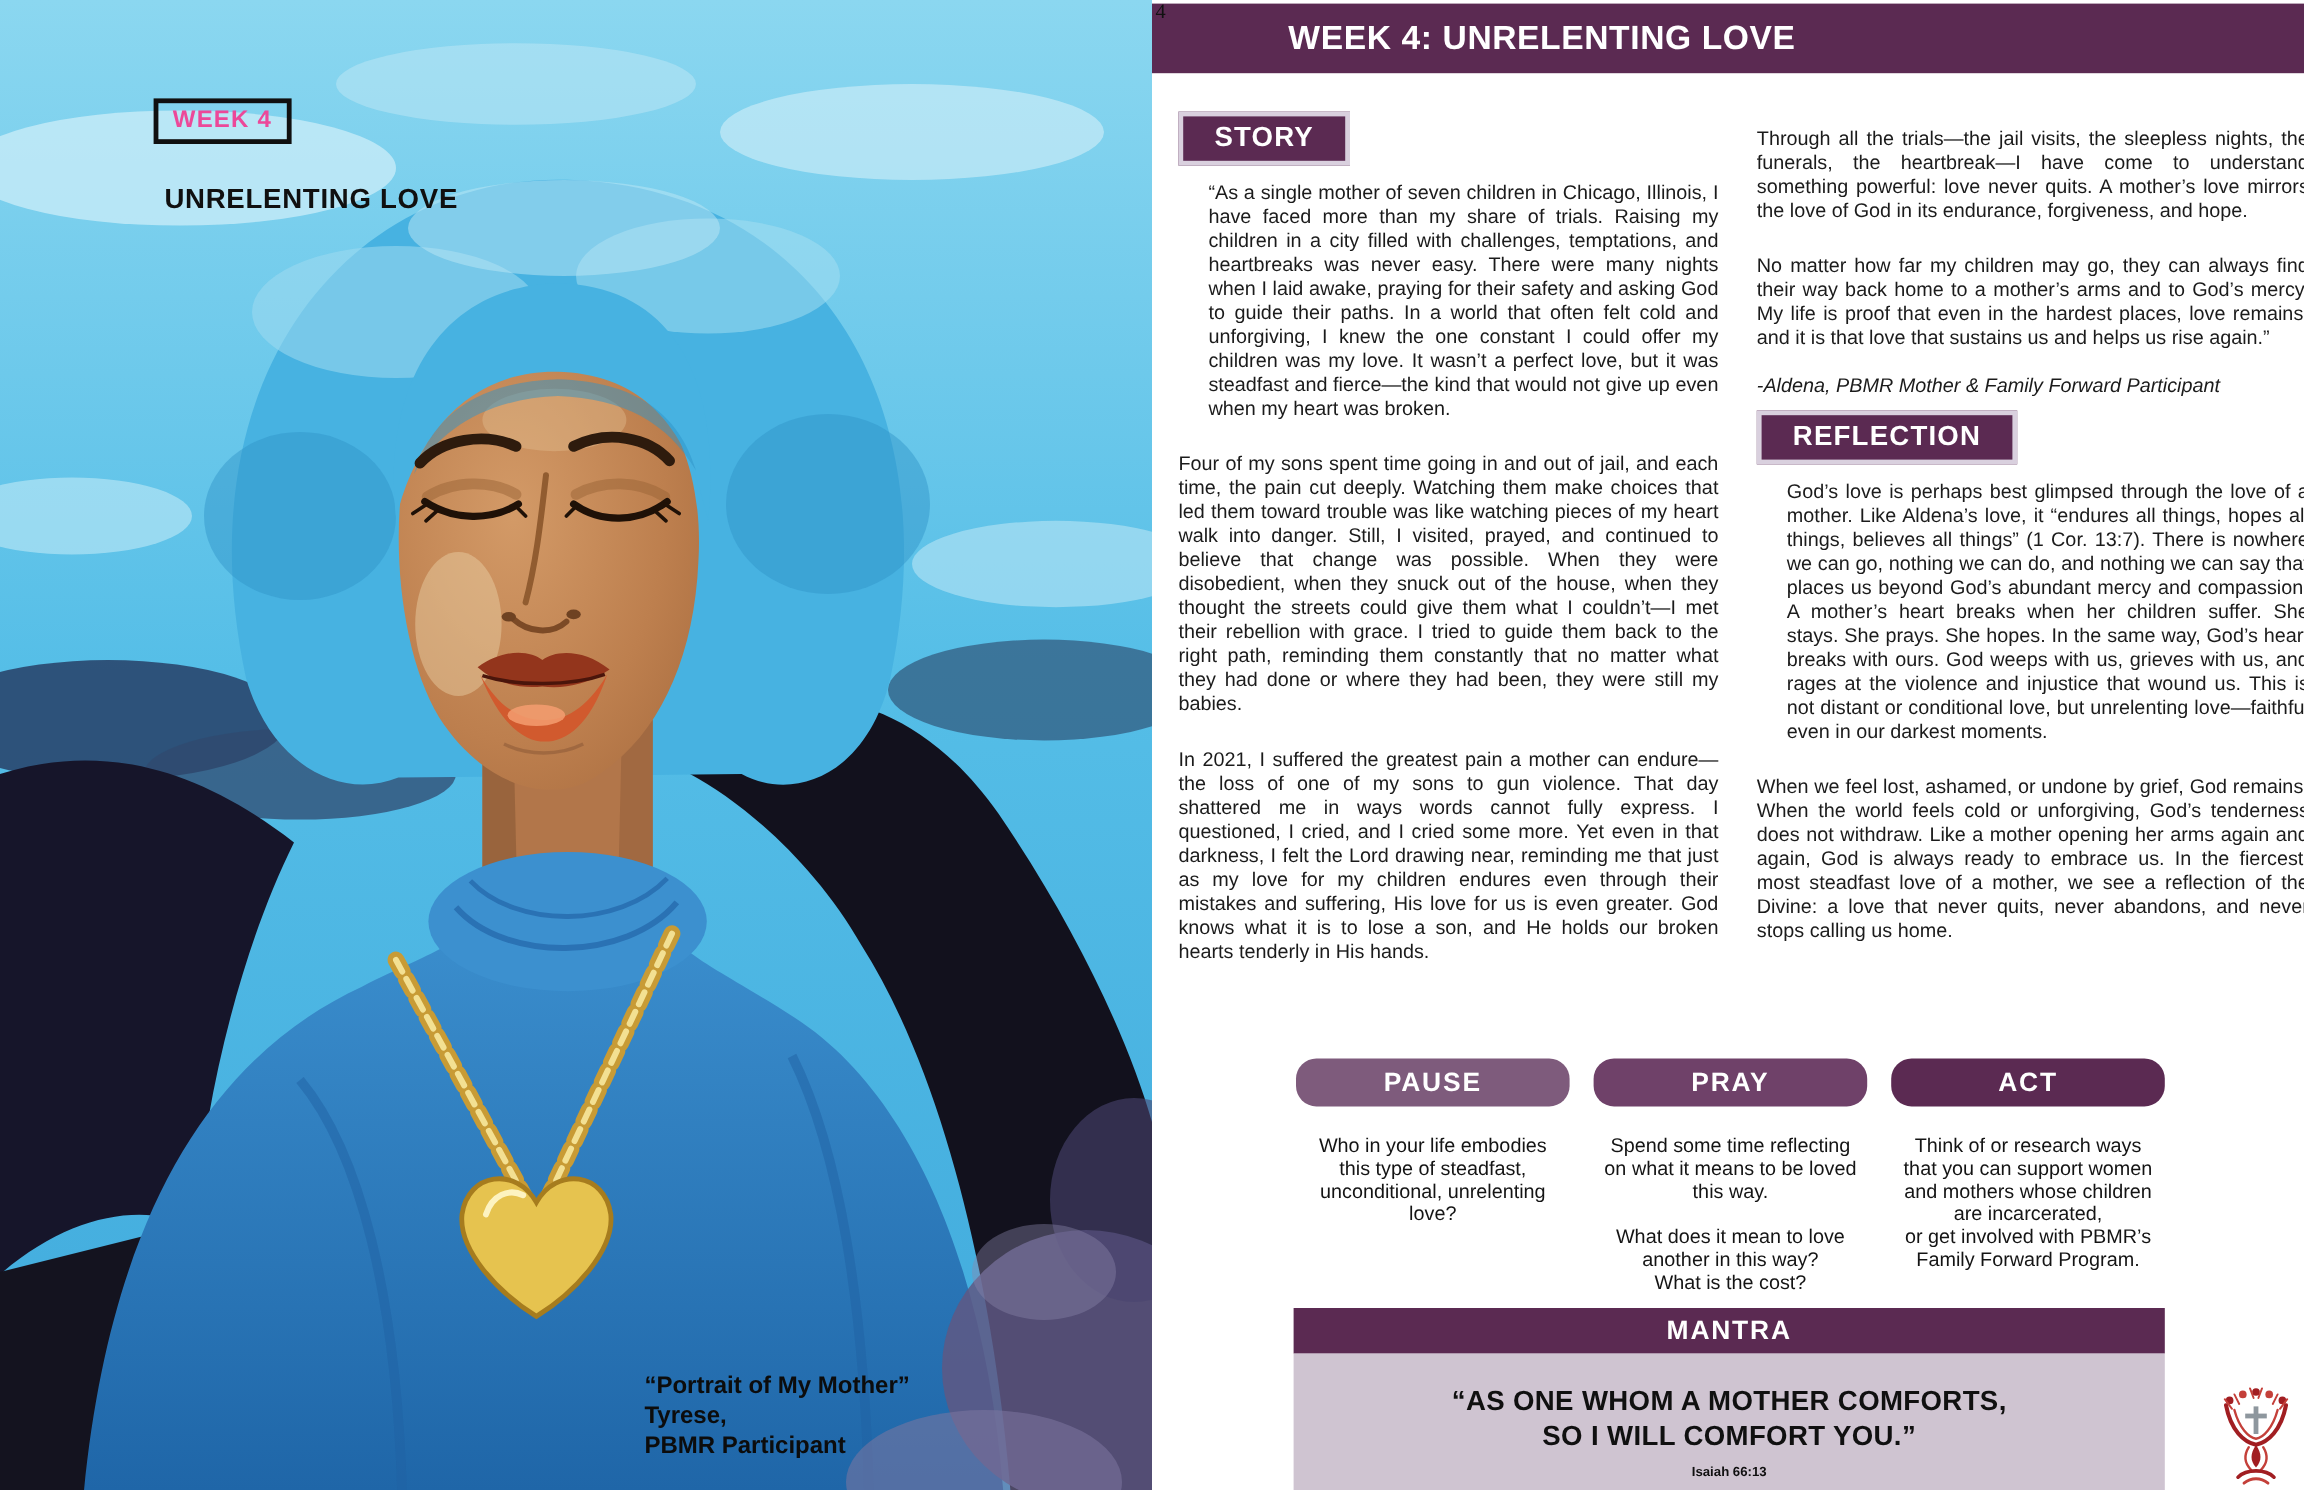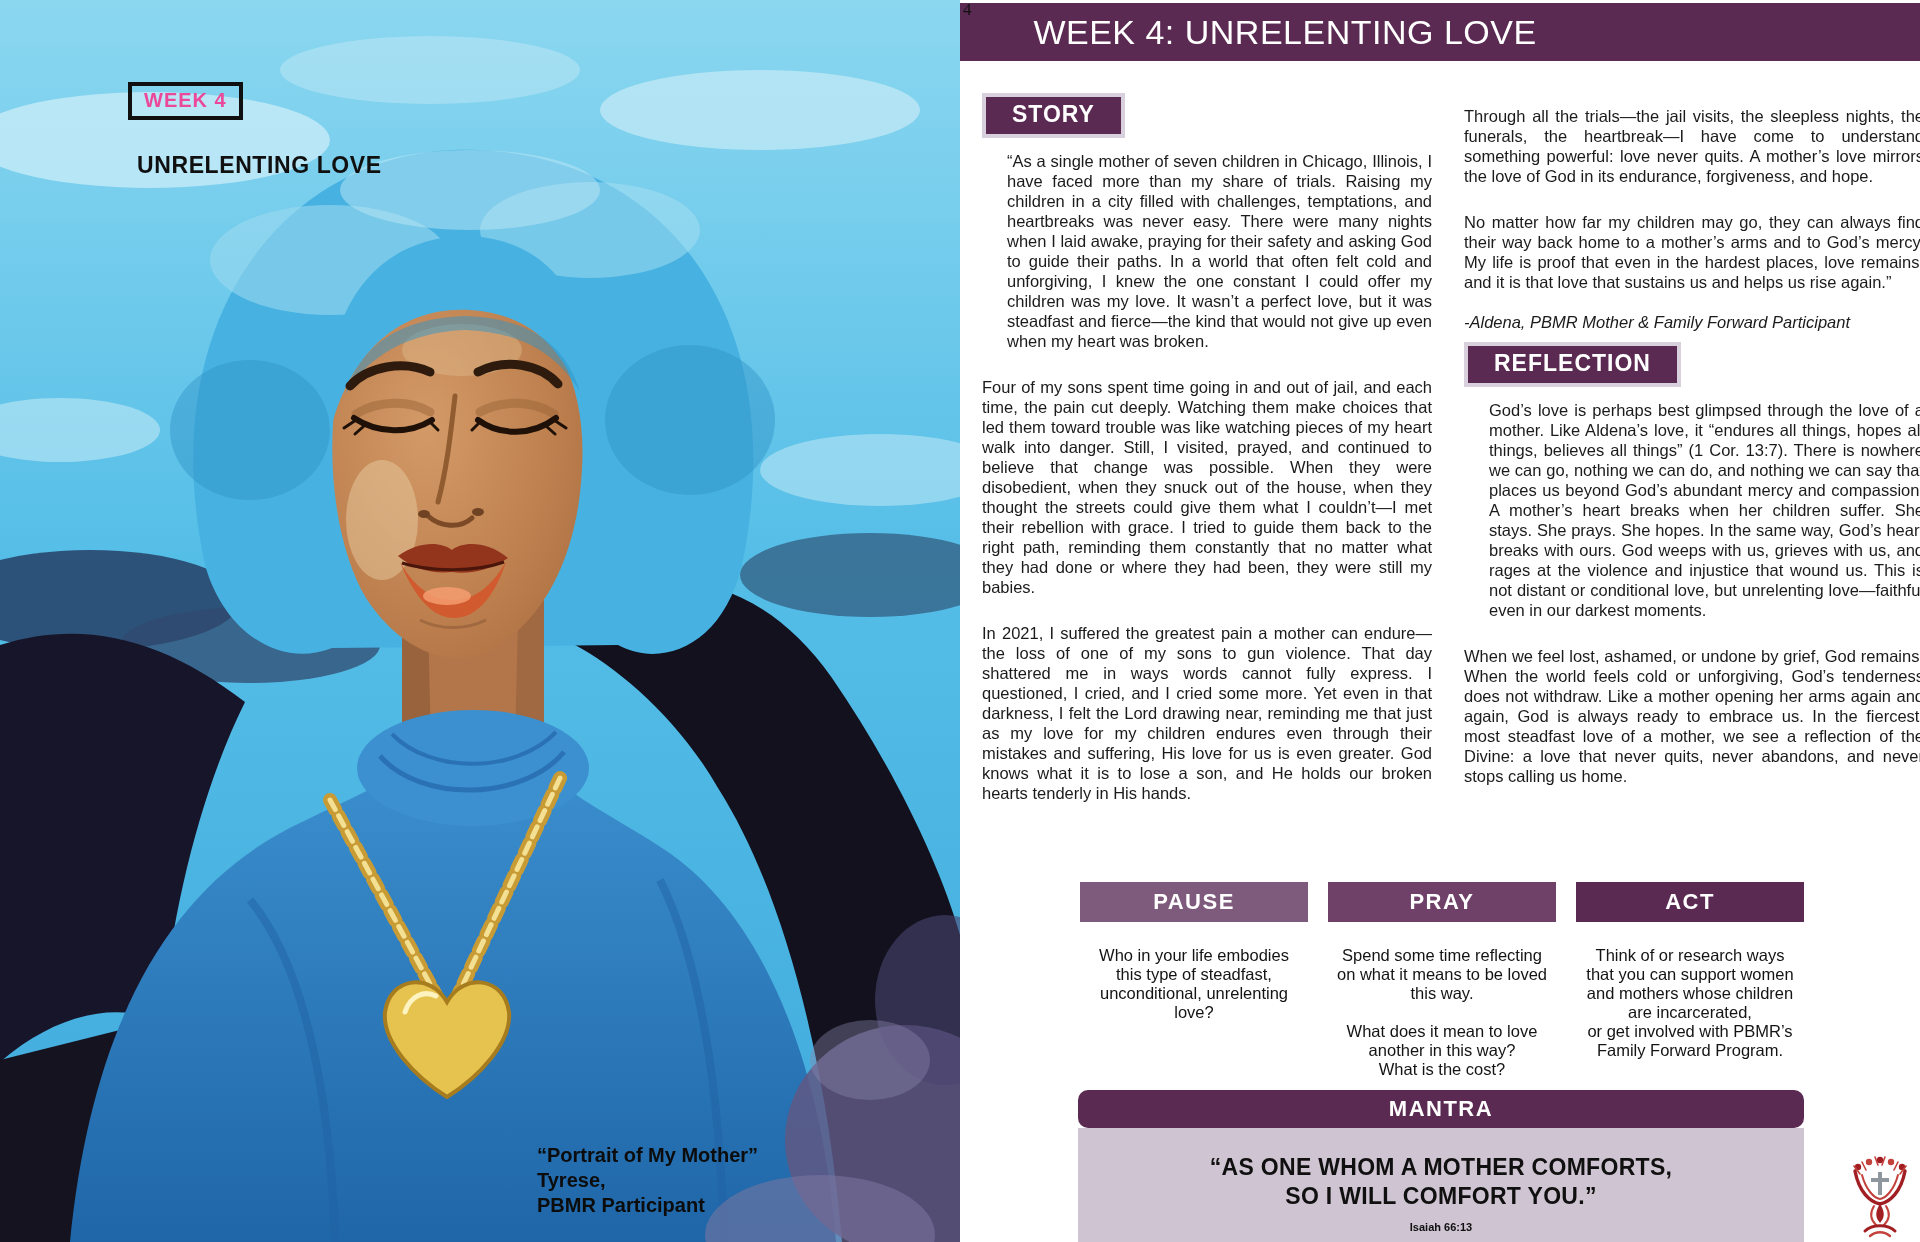--- a/index.html
+++ b/index.html
@@ -17,52 +17,52 @@
   .art-credit{position:absolute;left:537px;top:1143px;color:#0c0c0c;font-size:20px;
               font-weight:700;line-height:25px;}
 
   
   .right-page{position:absolute;left:960px;top:0;width:960px;height:1242px;background:#fff;}
   .page-num{position:absolute;left:3px;top:0px;font-family:"Liberation Serif",serif;
             font-size:17px;color:#111;z-index:5;}
   .header-bar{position:absolute;left:0;top:3px;width:960px;height:58px;background:#5b2a52;
               display:flex;align-items:center;justify-content:center;
               padding-right:310px;box-sizing:border-box;}
-  .header-bar .t{color:#fff;font-size:34px;font-weight:400;letter-spacing:.5px;}
+  .header-bar .t{color:#fff;font-size:28px;font-weight:700;letter-spacing:.5px;}
 
   .cols{position:absolute;left:22px;top:61px;width:927px;display:grid;
         grid-template-columns:450px 460px;column-gap:17px;gap:32px;}
   .col{min-width:0;}
   .badge{display:inline-block;background:#5b2a52;border:4px solid #d9d0de;
          color:#fff;font-size:23px;font-weight:800;letter-spacing:1px;
          padding:4px 26px 6px;}
   .badge.story{margin:32px 0 0 0;}
   .badge.reflection{margin:10px 0 0 0;}
   .col p{font-size:16.5px;line-height:20px;color:#1b1b1b;text-align:justify;
          margin:0 0 0 0;hyphens:none;}
   .col p.first{margin-top:13px;margin-left:25px;}
   .col p.next{margin-top:26px;}
   .col2-first{margin-top:45px !important;}
   .attribution{font-size:16.5px;line-height:20px;font-style:italic;color:#1b1b1b;
                margin-top:20px;}
 
   .practices{position:absolute;left:120px;top:882px;display:flex;gap:20px;}
   .practice{width:228px;}
   .p-head{height:40px;display:flex;align-items:center;justify-content:center;
-          color:#fff;font-size:22px;font-weight:800;letter-spacing:1.5px;}
+          color:#fff;font-size:22px;font-weight:800;letter-spacing:1.5px;border-radius:17px;}
   .p-head.pause{background:#7e5b7c;}
   .p-head.pray{background:#6f4169;}
   .p-head.act{background:#5b2a52;}
   .p-body{margin-top:24px;font-size:16.5px;line-height:19px;color:#141414;
           text-align:center;white-space:pre-line;}
 
   .mantra{position:absolute;left:118px;top:1090px;width:726px;}
   .m-head{height:38px;background:#5b2a52;display:flex;align-items:center;
           justify-content:center;color:#fff;font-size:22px;font-weight:800;
-          letter-spacing:1.5px;border-radius:10px;}
+          letter-spacing:1.5px;}
   .m-body{background:#cfc4d1;height:114px;text-align:center;box-sizing:border-box;
           padding-top:25px;}
   .m-quote{font-size:23px;font-weight:800;color:#101010;line-height:29px;
            letter-spacing:.3px;}
   .m-ref{font-size:11px;font-weight:800;color:#101010;margin-top:10px;}
 
   .logo{position:absolute;right:10px;bottom:2px;width:60px;height:88px;}
 </style>
 </head>
 <body>

